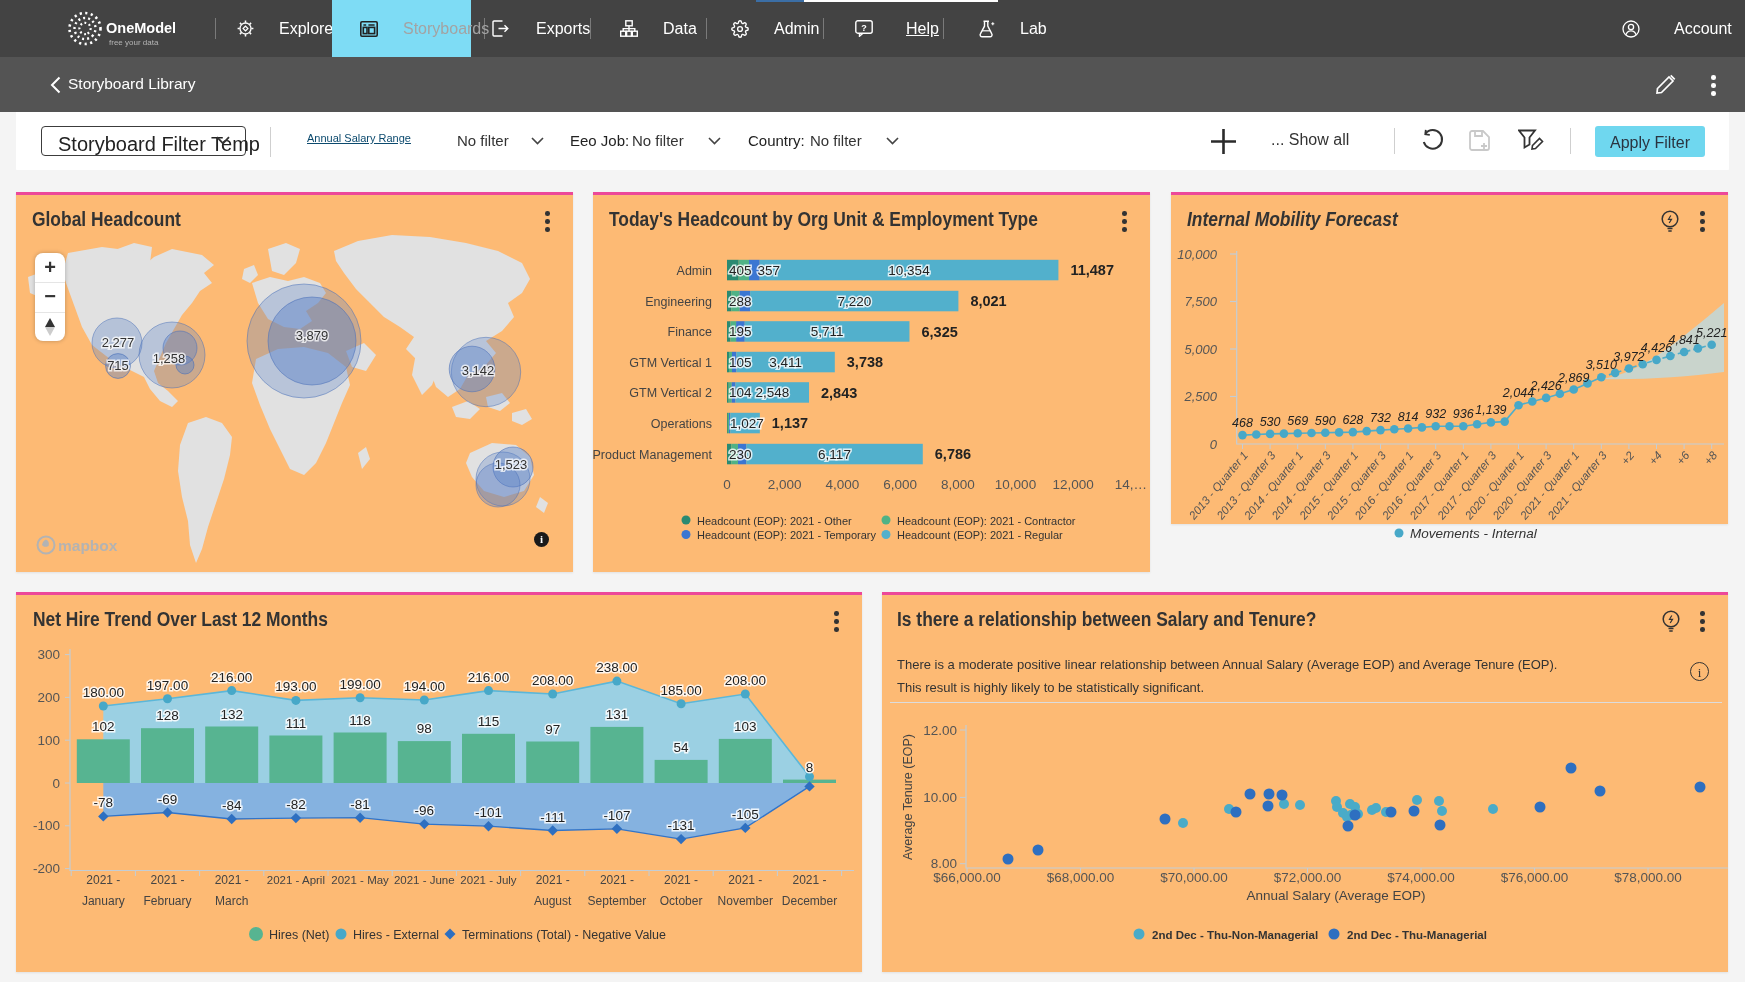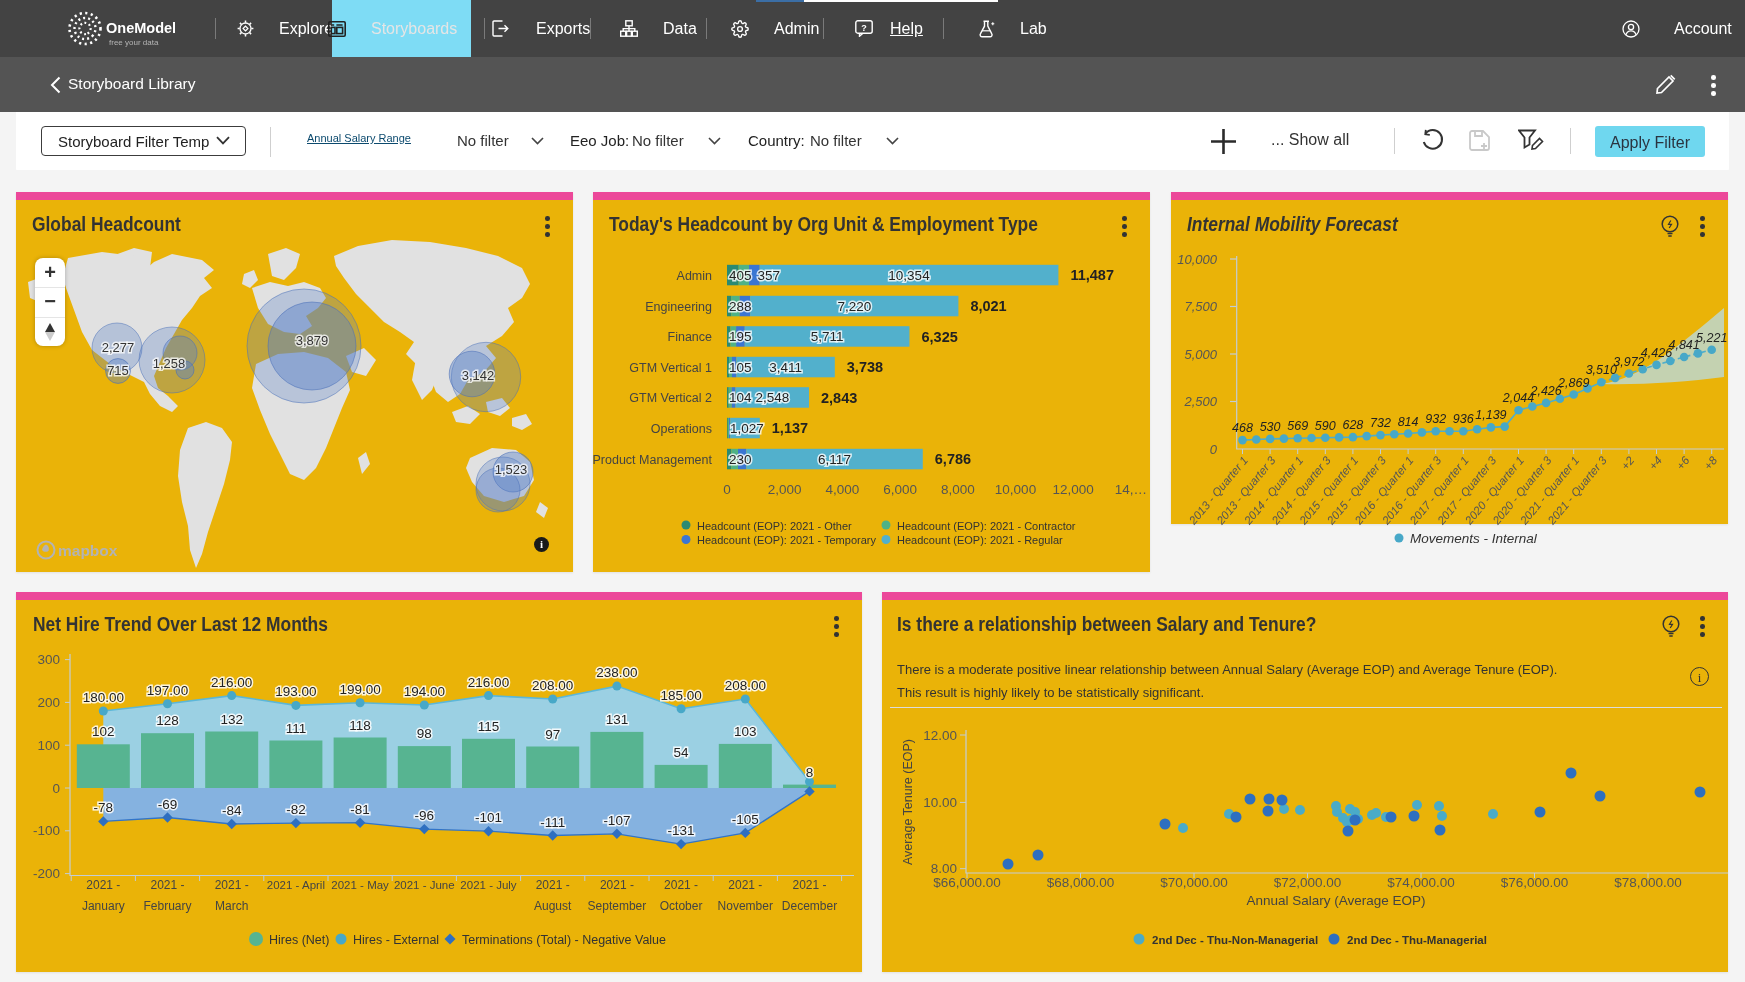--- a/index.html
+++ b/index.html
@@ -4,21 +4,21 @@
 <style>
 * { margin:0; padding:0; box-sizing:border-box; }
 html,body { width:1745px; height:982px; overflow:hidden; font-family:"Liberation Sans", sans-serif; background:#f4f4f4; }
 .abs { position:absolute; }
 #topnav { position:absolute; left:0; top:0; width:1745px; height:57px; background:#434343; }
 #bar2 { position:absolute; left:0; top:57px; width:1745px; height:65px; background:#545454; }
 #filterbar { position:absolute; left:0; top:112px; width:1745px; height:60px; background:#f4f4f4; }
 #content { position:absolute; left:0; top:170px; width:1745px; height:812px; background:#f4f4f4; }
 .navitem { position:absolute; top:0; height:57px; display:flex; align-items:center; color:#fff; font-size:16px;gap:17px; }
 .navsep { position:absolute; top:18px; width:1px; height:21px; background:#7a7a7a; }
-.card { position:absolute; background:#eab308; border-top:8px solid #ec4899; box-shadow:0 1px 2px rgba(0,0,0,0.08); }
+.card { position:absolute; background:#fdba74; border-top:3px solid #ec4899; box-shadow:0 1px 2px rgba(0,0,0,0.08); }
 .ctitle { position:absolute; font-size:20px; font-weight:700; color:#333; transform:scaleX(0.87); transform-origin:0 50%; white-space:nowrap; }
 .dots3 { position:absolute; width:5px; }
 .dots3 span { display:block; width:4.6px; height:4.6px; border-radius:50%; background:#333; margin-bottom:3.6px; }
 svg text { font-family:"Liberation Sans", sans-serif; }
 </style>
 </head>
 <body>
 
 <div id="topnav">
   <div class="abs" style="left:756px;top:0;width:48px;height:2px;background:#3b6ea5;"></div>
@@ -38,21 +38,21 @@
   <div class="navitem" style="left:237px;">
     <svg width="17" height="17" viewBox="0 0 17 17" fill="none" stroke="#fff" stroke-width="1.3">
       <circle cx="8.5" cy="8.5" r="5.5"></circle>
       <rect x="6.8" y="6.8" width="3.4" height="3.4" stroke-width="1.2" transform="rotate(45 8.5 8.5)"></rect>
       <path d="M8.5 0.6 V2.7 M8.5 14.3 V16.4 M0.6 8.5 H2.7 M14.3 8.5 H16.4 M2.9 2.9 L4.4 4.4 M12.6 12.6 L14.1 14.1 M14.1 2.9 L12.6 4.4 M4.4 12.6 L2.9 14.1" stroke-width="1.5"></path>
     </svg>
     <span style="margin-left:8px;">Explore</span>
   </div>
 
   <div class="abs" style="left:332px;top:0;width:139px;height:57px;background:#7edcf5;"></div>
-  <div class="navitem" style="left:328px;color:#e5e5e5;z-index:2;">
+  <div class="navitem" style="left:360px;color:#a3a3a3;z-index:2;">
     <svg width="18" height="16" viewBox="0 0 18 16" fill="none" stroke="#222" stroke-width="1.6">
       <rect x="0.8" y="0.8" width="16.4" height="14.4" rx="1.2"></rect>
       <path d="M3.4 4 H6.2 M8.4 4 H14.6" stroke-width="1.4"></path>
       <rect x="3.3" y="6.4" width="3.7" height="6.2"></rect>
       <rect x="8.8" y="6.4" width="5.8" height="6.2"></rect>
     </svg>
     <span style="margin-left:8px;">Storyboards</span>
   </div>
 
   <div class="navsep" style="left:484px;"></div>
@@ -85,21 +85,21 @@
     <span style="margin-left:8px;">Admin</span>
   </div>
 
   <div class="navsep" style="left:823px;"></div>
   <div class="navitem" style="left:855px;">
     <svg width="18" height="17" viewBox="0 0 18 17" fill="none" stroke="#fff" stroke-width="1.4">
       <rect x="0.8" y="0.8" width="16.4" height="12.4" rx="2"></rect>
       <path d="M4.5 13.2 L4.5 16.2 L8 13.2"></path>
       <text x="9" y="10.5" font-size="9" fill="#fff" stroke="none" text-anchor="middle" font-weight="bold">?</text>
     </svg>
-    <span style="margin-left:0;text-decoration:underline;">Help</span>
+    <span style="margin-left:16px;text-decoration:underline;">Help</span>
   </div>
 
   <div class="navsep" style="left:943px;"></div>
   <div class="navitem" style="left:977px;">
     <svg width="19" height="18" viewBox="0 0 19 18" fill="none" stroke="#fff" stroke-width="1.4">
       <path d="M6.5 1.2 H12 M7.5 1.2 V6.2 L3.4 13.8 A2 2 0 0 0 5.2 16.8 H13 A2 2 0 0 0 14.8 13.8 L10.8 6.2 V1.2"></path>
       <path d="M5.2 10.8 H13.2" stroke-width="1.2"></path>
       <path d="M15.8 2.2 v3 M14.3 3.7 h3" stroke-width="1.1"></path>
     </svg>
     <span style="margin-left:7px;">Lab</span>
@@ -127,21 +127,21 @@
   <div class="dots3" style="left:1711px;top:18px;">
       <span style="background:#fff;"></span>
       <span style="background:#fff;"></span>
       <span style="background:#fff;"></span>
     </div>
 </div>
 
 <div id="filterbar">
   <div class="abs" style="left:16px;top:0;width:1713px;height:60px;background:#fff;border-radius:0 0 4px 4px;"></div>
   <div class="abs" style="left:41px;top:14px;width:205px;height:30px;border:1.6px solid #3c3c3c;border-radius:4px;"></div>
-  <div class="abs" style="left:58px;top:21px;font-size:15px;color:#222;">Storyboard Filter Temp</div>
+  <div class="abs" style="left:58px;top:21px;font-size:20px;color:#222;">Storyboard Filter Temp</div>
   <svg class="abs" style="left:216px;top:24px;" width="14" height="9" viewBox="0 0 14 9" fill="none" stroke="#333" stroke-width="1.8">
       <path d="M1 1.2 L7 7.4 L13 1.2"></path>
     </svg>
   <div class="abs" style="left:270px;top:15px;width:1px;height:30px;background:#cfcfcf;"></div>
   <div class="abs" style="left:307px;top:20px;font-size:11px;color:#0c4a6e;text-decoration:underline;">Annual Salary Range</div>
   <div class="abs" style="left:457px;top:20px;font-size:15px;color:#333;">No filter</div>
   <svg class="abs" style="left:531px;top:25px;" width="13" height="8" viewBox="0 0 13 8" fill="none" stroke="#444" stroke-width="1.6">
       <path d="M1 1 L6.5 6.6 L12 1"></path>
     </svg>
   <div class="abs" style="left:570px;top:20px;font-size:15px;color:#222;">Eeo Job:</div>

